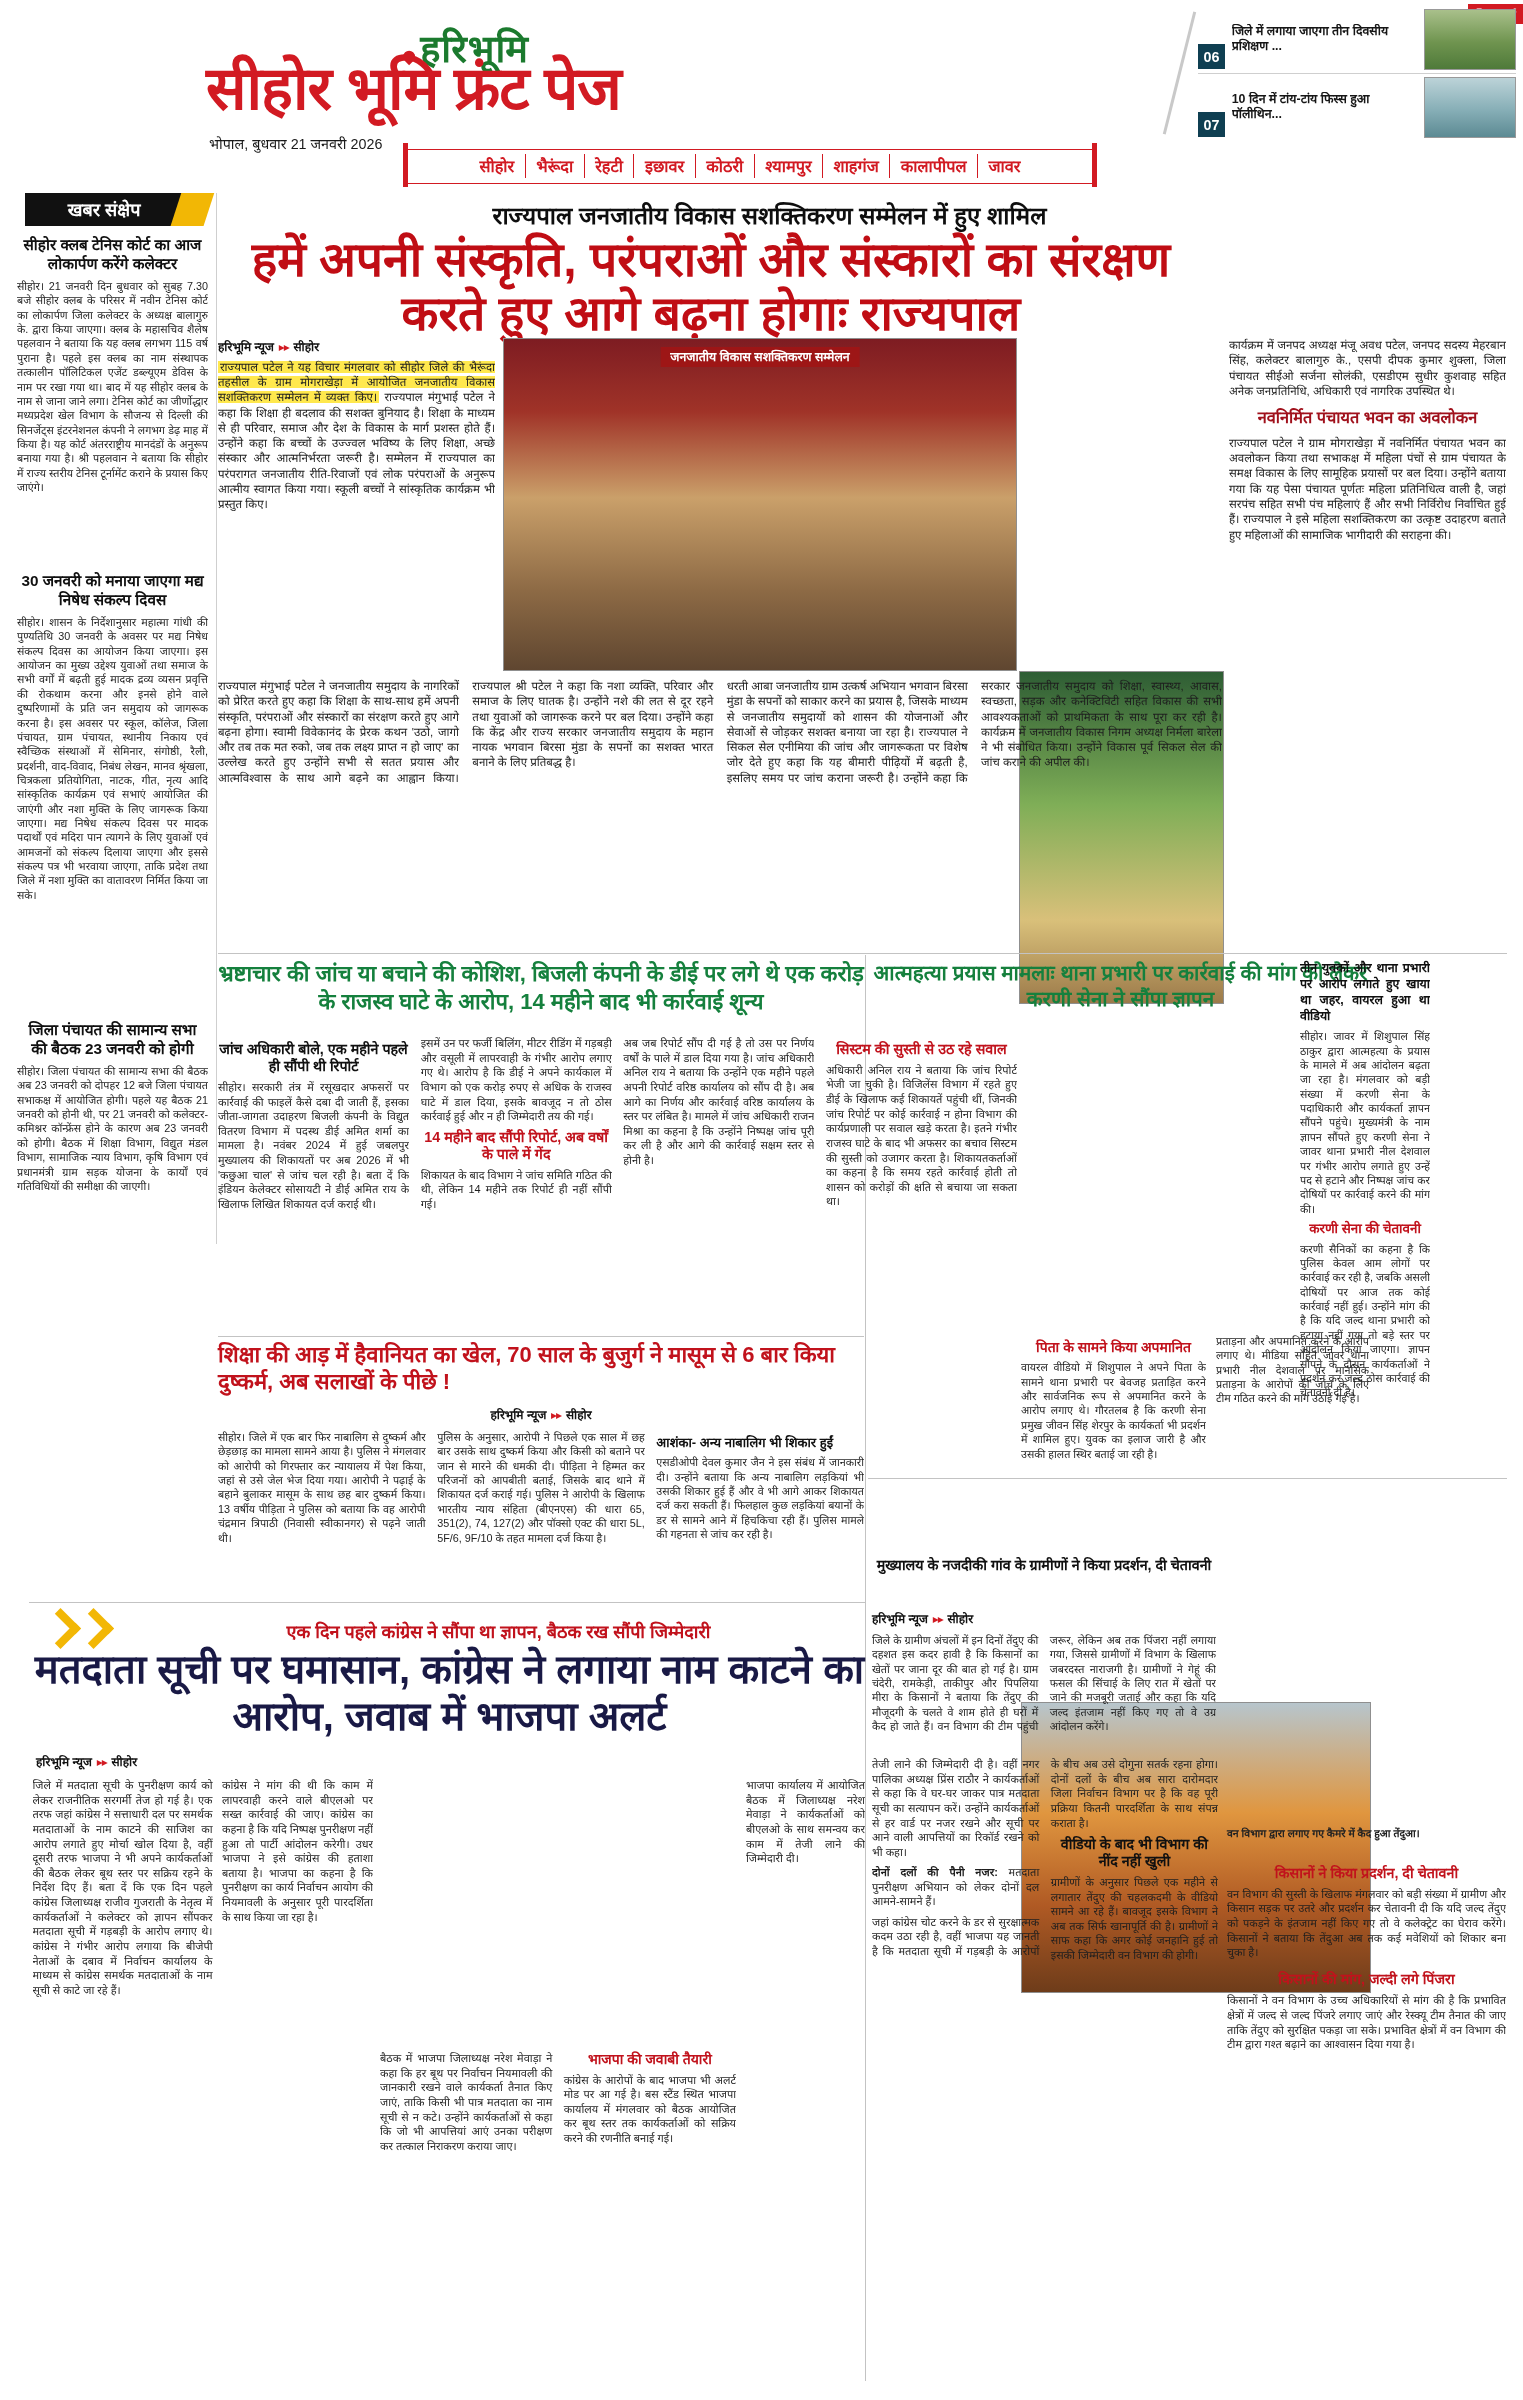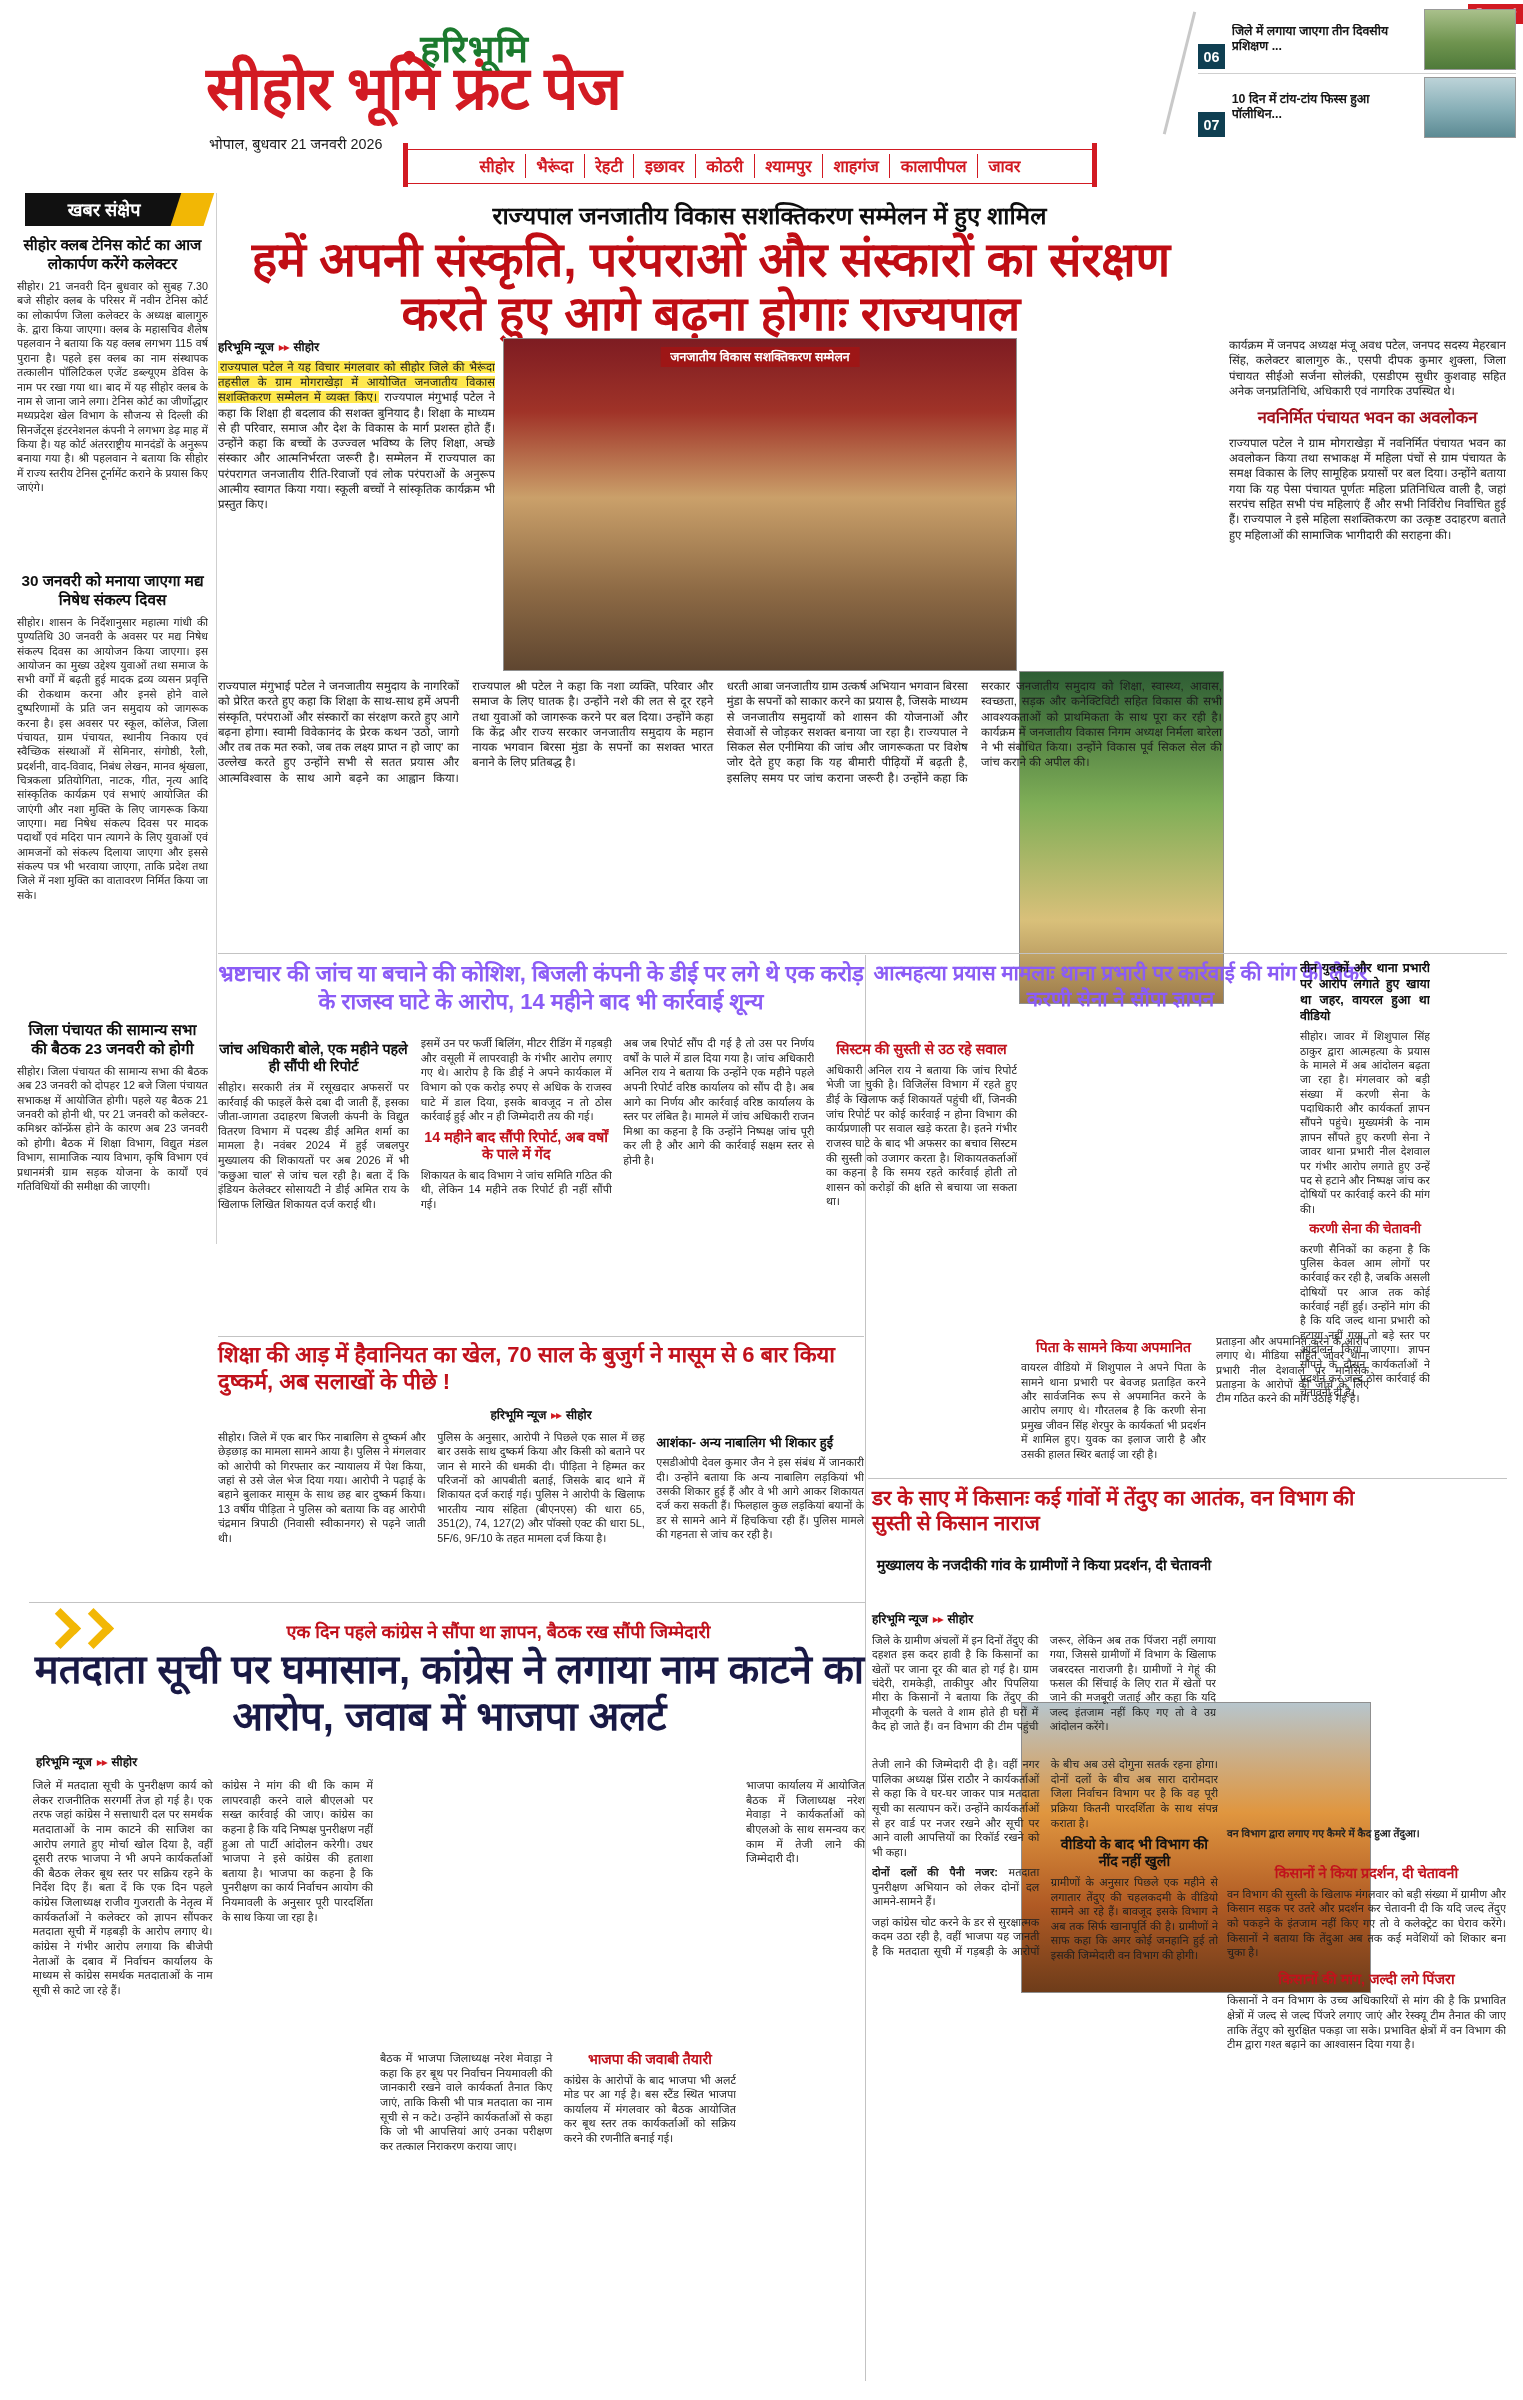--- a/index.html
+++ b/index.html
@@ -36,21 +36,21 @@
   
   .side-banner{display:flex;height:32.5px;padding-left:8px;}
   .side-banner .blk{flex:1;background:#111;color:#fff;font-size:18px;font-weight:bold;
                     display:flex;align-items:center;justify-content:center;}
   .side-banner .flag{width:32.5px;background:#f2b705;transform:skewX(-18deg);margin-left:-7.6px;}
   .side-article h3{font-size:15.3px;font-weight:800;color:#101010;text-align:center;line-height:1.25;margin:9.6px 3.8px 5.7px 3.8px;}
   .side-article .bodytxt{font-size:10.8px;}
   
   .kicker{font-size:24px;font-weight:800;color:#0e0e0e;text-align:center;line-height:1.1;}
   .lead-headline{font-size:48px;font-weight:800;color:#c00d14;text-align:center;line-height:1.12;}
-  .h-black{font-weight:800;color:#8b5cf6;text-align:center;line-height:1.25;}
+  .h-black{font-weight:800;color:#15803d;text-align:center;line-height:1.25;}
   .h-red{font-weight:800;color:#c1121c;line-height:1.22;}
   .h-navy{font-weight:800;color:#191945;text-align:center;line-height:1.18;}
   .sub-red{font-size:14.3px;font-weight:800;color:#c1121c;text-align:center;line-height:1.2;margin:4.8px 0;}
   .sub-black{font-size:14.3px;font-weight:800;color:#101010;text-align:center;line-height:1.2;margin:4.8px 0;}
   .deck-bold{font-size:12.4px;font-weight:800;color:#0f0f0f;line-height:1.3;text-align:justify;margin-bottom:4.8px;}
   .byline{font-size:12px;font-weight:bold;color:#111;margin-bottom:4.8px;white-space:nowrap;}
   .byline .arr{color:#d21a22;margin:0 4.8px;letter-spacing:-1px;}
   .hl{background:#ffe84d;padding:0 1.9px;}
   
   .photo{border:1px solid #8f8f8f;position:relative;overflow:hidden;}
@@ -215,21 +215,20 @@
     <div class="col">
       <div class="bodytxt" style="font-size:10.8px;">पुलिस के अनुसार, आरोपी ने पिछले एक साल में छह बार उसके साथ दुष्कर्म किया और किसी को बताने पर जान से मारने की धमकी दी। पीड़िता ने हिम्मत कर परिजनों को आपबीती बताई, जिसके बाद थाने में शिकायत दर्ज कराई गई। पुलिस ने आरोपी के खिलाफ भारतीय न्याय संहिता (बीएनएस) की धारा 65, 351(2), 74, 127(2) और पॉक्सो एक्ट की धारा 5L, 5F/6, 9F/10 के तहत मामला दर्ज किया है।</div>
     </div>
     <div class="col">
       <div class="sub-black" style="font-size:13px;text-align:left;">आशंका- अन्य नाबालिग भी शिकार हुईं</div>
       <div class="bodytxt" style="font-size:10.8px;">एसडीओपी देवल कुमार जैन ने इस संबंध में जानकारी दी। उन्होंने बताया कि अन्य नाबालिग लड़कियां भी उसकी शिकार हुई हैं और वे भी आगे आकर शिकायत दर्ज करा सकती हैं। फिलहाल कुछ लड़कियां बयानों के डर से सामने आने में हिचकिचा रही हैं। पुलिस मामले की गहनता से जांच कर रही है।</div>
     </div>
   </div>
 
   <div class="hairline-h" style="left:868px;top:1478px;width:639px;"></div>
-  <div class="abs h-red" style="left:872px;top:1485px;width:497px;font-size:20.6px;">डर के साए में किसानः कई गांवों में तेंदुए का आतंक, वन विभाग की सुस्ती से किसान नाराज</div>
   <div class="abs sub-black" style="left:872px;top:1552px;width:344px;font-size:14.3px;">मुख्यालय के नजदीकी गांव के ग्रामीणों ने किया प्रदर्शन, दी चेतावनी</div>
   <div class="abs byline" style="left:872px;top:1610px;">
     <span>हरिभूमि न्यूज</span><span class="arr">▸▸</span><span>सीहोर</span>
   </div>
   <div class="abs bodytxt flow2" style="left:872px;top:1633px;width:344px;height:119px;font-size:10.8px;">
     <p>जिले के ग्रामीण अंचलों में इन दिनों तेंदुए की दहशत इस कदर हावी है कि किसानों का खेतों पर जाना दूर की बात हो गई है। ग्राम चंदेरी, रामकेड़ी, ताकीपुर और पिपलिया मीरा के किसानों ने बताया कि तेंदुए की मौजूदगी के चलते वे शाम होते ही घरों में कैद हो जाते हैं। वन विभाग की टीम पहुंची जरूर, लेकिन अब तक पिंजरा नहीं लगाया गया, जिससे ग्रामीणों में विभाग के खिलाफ जबरदस्त नाराजगी है। ग्रामीणों ने गेहूं की फसल की सिंचाई के लिए रात में खेतों पर जाने की मजबूरी जताई और कहा कि यदि जल्द इंतजाम नहीं किए गए तो वे उग्र आंदोलन करेंगे।</p>
   </div>
 
   <div class="abs caption" style="left:1227px;top:1827px;width:279px;">वन विभाग द्वारा लगाए गए कैमरे में कैद हुआ तेंदुआ।</div>
 

